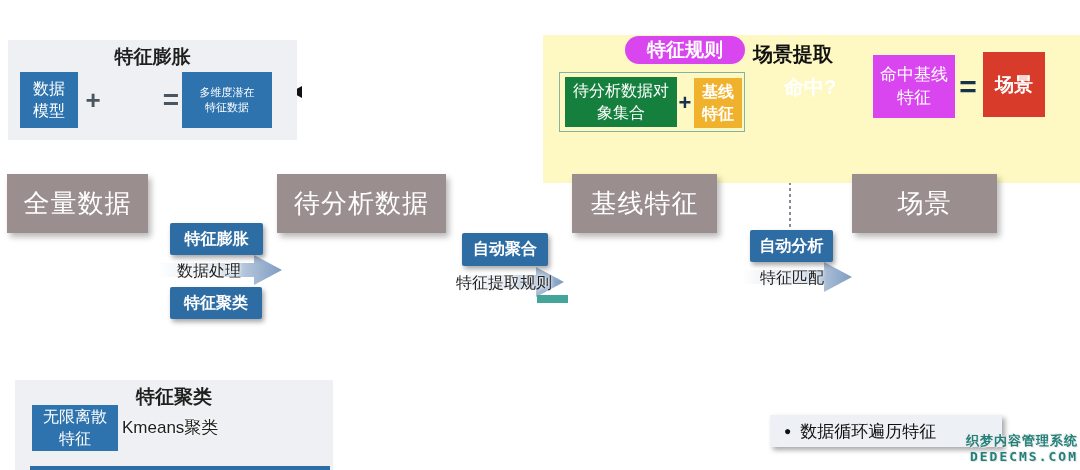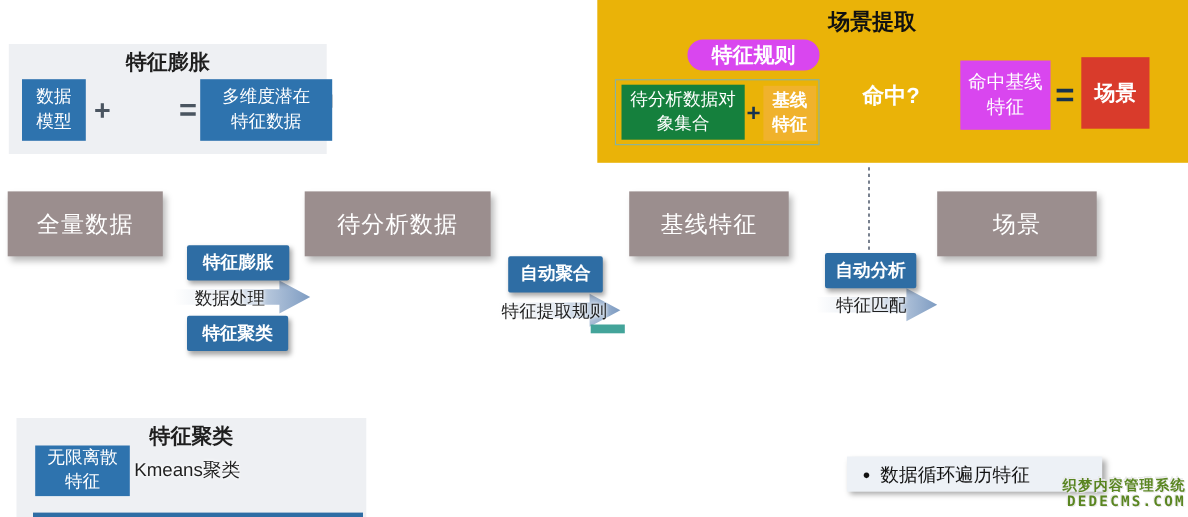--- a/index.html
+++ b/index.html
@@ -1,38 +1,38 @@
 <!DOCTYPE html>
 <html><head>
 <meta charset="utf-8">
 <style>
   html,body{margin:0;padding:0;background:#fff;}
   .canvas{position:relative;width:1080px;height:470px;background:#ffffff;overflow:hidden;
           font-family:"Liberation Sans","DejaVu Sans",sans-serif;color:#222;}
   .abs{position:absolute;box-sizing:border-box;}
   .flexc{display:flex;align-items:center;justify-content:center;text-align:center;}
   .panel{background:#eef0f3;}
-  .cyan-panel{background:#eab308;}
+  .cyan-panel{background:#fef9c3;margin-top:35px;}
   .steel-box{background:#2e73ae;color:#fff;}
   .btn{background:#2e6da4;color:#fff;font-weight:bold;font-size:16px;
        box-shadow:2px 3px 5px rgba(0,0,0,.35);border-radius:2px;}
   .bright-blue{background:#d946ef;color:#fff;}
   .orange-box{background:#f0b22c;color:#fff;font-weight:bold;}
   .red-box{background:#d93b2b;color:#fff;font-weight:bold;}
-  .stage{background:#9b8e8e;color:#fff;font-size:21px;letter-spacing:1px;
+  .stage{background:#9b8e8e;color:#fff;font-size:26px;letter-spacing:1px;
          box-shadow:3px 4px 6px rgba(0,0,0,.28);}
   .panel-title{font-size:19px;font-weight:600;color:#1f1f1f;text-align:center;}
   .ln{display:block;line-height:1.35;}
   .op{font-weight:bold;color:#4a5560;}
   .arrow-label{font-size:16px;color:#1f1f1f;white-space:nowrap;
                text-shadow:0 0 3px #fff,0 0 5px #fff;}
   .pill{border-radius:15px;font-weight:bold;font-size:19px;}
   .note-box{background:#edf1f6;box-shadow:3px 3px 5px rgba(0,0,0,.35);
             font-size:17px;color:#111;display:flex;align-items:center;padding-left:14px;}
-  .watermark{color:#4d7c0f;font-weight:bold;text-align:right;line-height:1.25;
+  .watermark{color:#0f766e;font-weight:bold;text-align:right;line-height:1.25;
              text-shadow:1px 1px 0 #e8e8e8,-1px -1px 0 #e8e8e8;opacity:.92;}
   svg{position:absolute;left:0;top:0;pointer-events:none;}
 </style>
 </head>
 <body>
 
 <div class="canvas">
 
   <svg width="1080" height="470">
     <defs>
@@ -75,21 +75,21 @@
   <div class="abs panel" style="left:8px;top:40px;width:289px;height:100px;">
     <div class="abs panel-title" style="left:0;top:4px;width:100%;">特征膨胀</div>
     <div class="abs steel-box flexc" style="left:12px;top:32px;width:58px;height:56px;font-size:16px;">
       <div>
           <span class="ln">数据</span>
           <span class="ln">模型</span>
         </div>
     </div>
     <div class="abs op flexc" style="left:72px;top:32px;width:26px;height:56px;font-size:26px;">+</div>
     <div class="abs op flexc" style="left:150px;top:32px;width:26px;height:56px;font-size:28px;">=</div>
-    <div class="abs steel-box flexc" style="left:174px;top:32px;width:120px;height:56px;font-size:16px;">
+    <div class="abs steel-box flexc" style="left:174px;top:32px;width:90px;height:56px;font-size:11px;">
       <div>
           <span class="ln">多维度潜在</span>
           <span class="ln">特征数据</span>
         </div>
     </div>
   </div>
 
   <div class="abs cyan-panel" style="left:543px;top:0;width:537px;height:148px;">
     <div class="abs" style="left:180px;top:6px;width:140px;text-align:center;font-size:20px;font-weight:bold;color:#111;">场景提取</div>
   </div>

